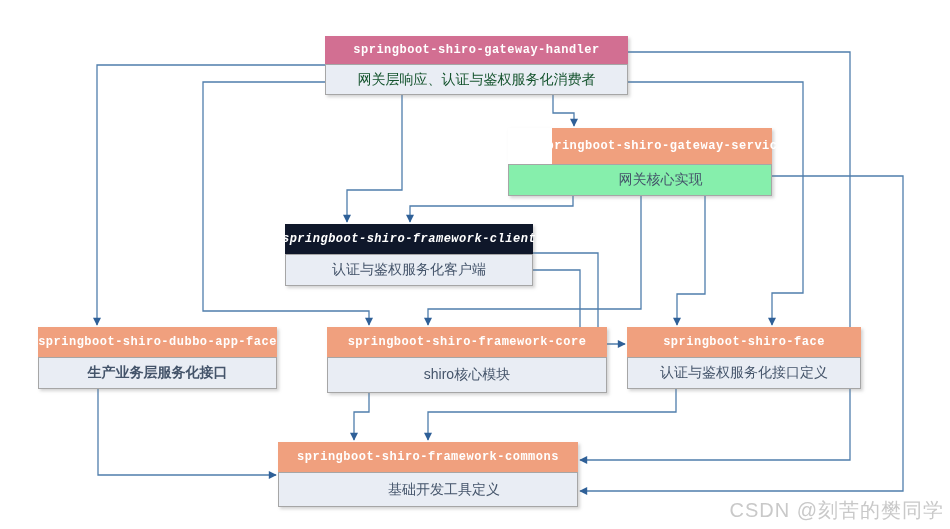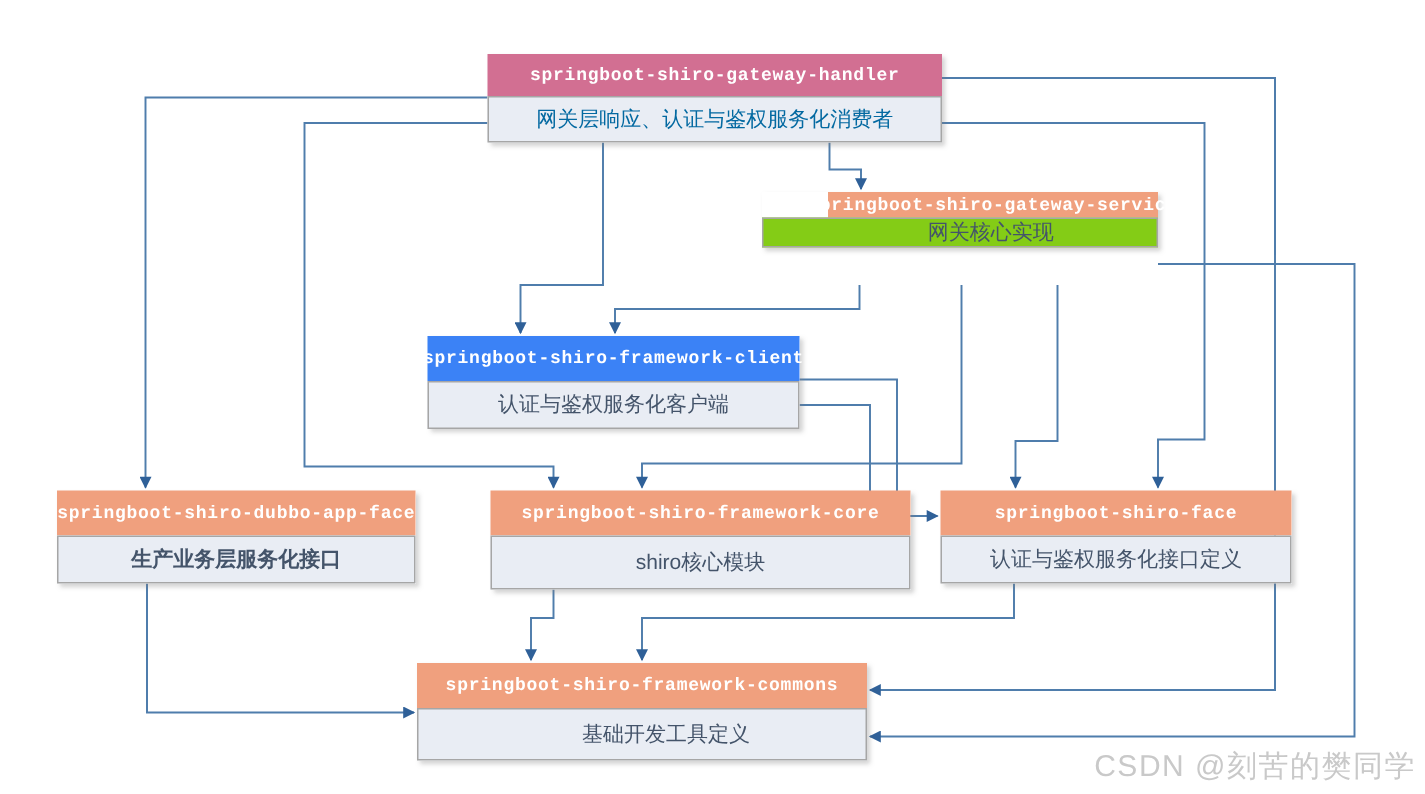--- a/index.html
+++ b/index.html
@@ -84,28 +84,28 @@
         <polyline points="533,253 598,253 598,344 625,344" fill="none" stroke="#4f7dac" stroke-width="1.3" marker-end="url(#arrow)"></polyline>
         <polyline points="533,270 580,270 580,340 553,340" fill="none" stroke="#4f7dac" stroke-width="1.3" marker-end="url(#arrow)"></polyline>
         <polyline points="369,393 369,412 354,412 354,440" fill="none" stroke="#4f7dac" stroke-width="1.3" marker-end="url(#arrow)"></polyline>
         <polyline points="676,389 676,412 428,412 428,440" fill="none" stroke="#4f7dac" stroke-width="1.3" marker-end="url(#arrow)"></polyline>
         <polyline points="98,389 98,475 276,475" fill="none" stroke="#4f7dac" stroke-width="1.3" marker-end="url(#arrow)"></polyline>
       </g>
   </svg>
   <div id="nodes">
       <div class="node" style="left: 325px; top: 36px; width: 303px;">
         <div class="hdr" style="height: 28px; background: rgb(210, 111, 146); color: rgb(255, 255, 255);">springboot-shiro-gateway-handler</div>
-        <div class="bdy" style="height: 31px; background: rgb(233, 237, 244); border-color: rgb(166, 166, 166); color: #0369a1;">网关层响应、认证与鉴权服务化消费者</div>
+        <div class="bdy" style="height: 31px; background: rgb(233, 237, 244); border-color: rgb(166, 166, 166); color: #14532d;">网关层响应、认证与鉴权服务化消费者</div>
       </div>
       <div class="node" style="left: 508px; top: 128px; width: 264px;">
-        <div class="hdr" style="height: 17px; background: rgb(240, 160, 126); color: rgb(255, 255, 255); margin-left: 44px;">springboot-shiro-gateway-service</div>
-        <div class="bdy" style="height: 20px; background: #84cc16; border-color: rgb(166, 166, 166); color: rgb(68, 84, 106); padding-left: 41px;">网关核心实现</div>
+        <div class="hdr" style="height: 36px; background: rgb(240, 160, 126); color: rgb(255, 255, 255); margin-left: 44px;">springboot-shiro-gateway-service</div>
+        <div class="bdy" style="height: 32px; background: #86efac; border-color: rgb(166, 166, 166); color: rgb(68, 84, 106); padding-left: 41px;">网关核心实现</div>
       </div>
       <div class="node" style="left: 285px; top: 224px; width: 248px;">
-        <div class="hdr" style="height: 30px; background: #3b82f6; color: rgb(255, 255, 255);">springboot-shiro-framework-client</div>
+        <div class="hdr" style="height: 30px; background: #0f172a; color: rgb(255, 255, 255); font-style: italic;">springboot-shiro-framework-client</div>
         <div class="bdy" style="height: 32px; background: rgb(233, 237, 244); border-color: rgb(166, 166, 166); color: rgb(68, 84, 106);">认证与鉴权服务化客户端</div>
       </div>
       <div class="node" style="left: 38px; top: 327px; width: 239px;">
         <div class="hdr" style="height: 30px; background: rgb(240, 160, 126); color: rgb(255, 255, 255);">springboot-shiro-dubbo-app-face</div>
         <div class="bdy" style="height: 32px; background: rgb(233, 237, 244); border-color: rgb(166, 166, 166); color: rgb(68, 84, 106); font-weight: bold;">生产业务层服务化接口</div>
       </div>
       <div class="node" style="left: 307px; top: 327px; width: 280px; margin-left: 20px;">
         <div class="hdr" style="height: 30px; background: rgb(240, 160, 126); color: rgb(255, 255, 255);">springboot-shiro-framework-core</div>
         <div class="bdy" style="height: 36px; background: rgb(233, 237, 244); border-color: rgb(166, 166, 166); color: rgb(68, 84, 106);">shiro核心模块</div>
       </div>

